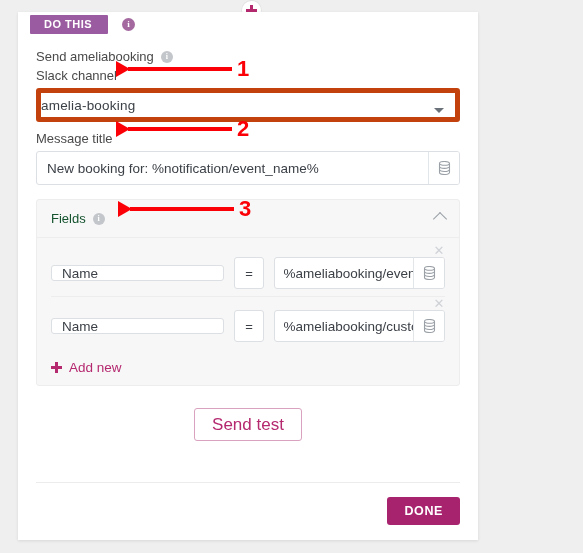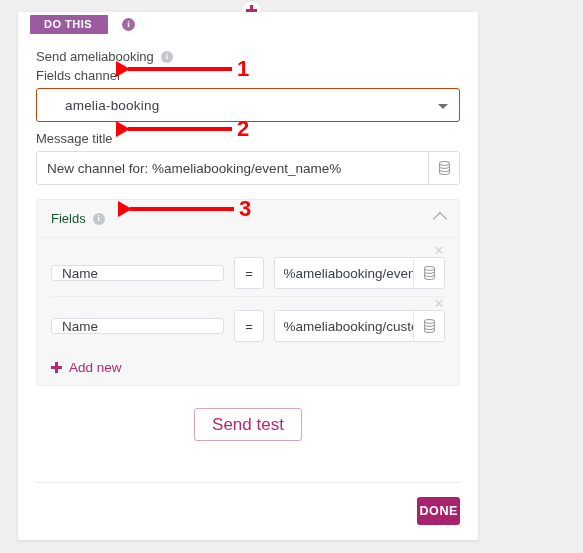--- a/index.html
+++ b/index.html
@@ -143,26 +143,26 @@
     display: flex;
     align-items: center;
     line-height: 17px;
   }
   .label.spaced { margin-top: 8px; }
 
   
   .select-box {
     position: relative;
     height: 34px;
-    border: 1px solid #c2410c;
-    border-radius: 3px;
-    background: #fff;
-    display: flex;
-    align-items: center;
-    padding: 0 26px 0 28px;
+    border: 5px solid #c2410c;
+    border-radius: 3px;
+    background: #fff;
+    display: flex;
+    align-items: center;
+    padding: 0 26px 0 0;
     box-sizing: border-box;
     margin-top: 4px;
   }
   .select-value {
     font-size: 13.5px;
     color: #3c4147;
     letter-spacing: 0.2px;
   }
   .caret-down {
     position: absolute;
@@ -363,21 +363,21 @@
   }
   .done-btn {
     position: absolute;
     right: 18px;
     bottom: 15px;
     background: #a8236d;
     color: #ffffff;
     font-size: 12.5px;
     font-weight: bold;
     letter-spacing: 0.6px;
-    padding: 8px 2px;
+    padding: 8px 17px;
     border-radius: 3px;
     line-height: 1;
   }
 
   
   .annot {
     position: absolute;
     pointer-events: none;
   }
   .annot .shaft {
@@ -421,34 +421,34 @@
   </div>
 
   <div class="card-body">
 
     <div class="label">
       <span>Send ameliabooking</span>
       <span class="info-dot gray">i</span>
     </div>
 
     <div class="label">
-      <span>Fields channel</span>
+      <span>Slack channel</span>
     </div>
 
     <div class="select-box">
       <span class="select-value">amelia-booking</span>
       <span class="caret-down"></span>
     </div>
 
     <div class="label spaced">
       <span>Message title</span>
     </div>
 
     <div class="input-combo">
-      <span class="text">New channel for: %ameliabooking/event_name%</span>
+      <span class="text">New booking for: %notification/event_name%</span>
       <span class="icon-btn">
         <svg class="db-icon" width="13" height="14" viewBox="0 0 13 14">
           <ellipse cx="6.5" cy="2.4" rx="5" ry="1.9" fill="none" stroke="#9aa0a6" stroke-width="1.1"></ellipse>
           <path d="M1.5 2.4 V 11.6 C1.5 12.65 3.74 13.5 6.5 13.5 C9.26 13.5 11.5 12.65 11.5 11.6 V 2.4" fill="none" stroke="#9aa0a6" stroke-width="1.1"></path>
           <path d="M1.5 5.5 C1.5 6.55 3.74 7.4 6.5 7.4 C9.26 7.4 11.5 6.55 11.5 5.5" fill="none" stroke="#9aa0a6" stroke-width="1.1"></path>
           <path d="M1.5 8.6 C1.5 9.65 3.74 10.5 6.5 10.5 C9.26 10.5 11.5 9.65 11.5 8.6" fill="none" stroke="#9aa0a6" stroke-width="1.1"></path>
         </svg>
       </span>
     </div>
 

